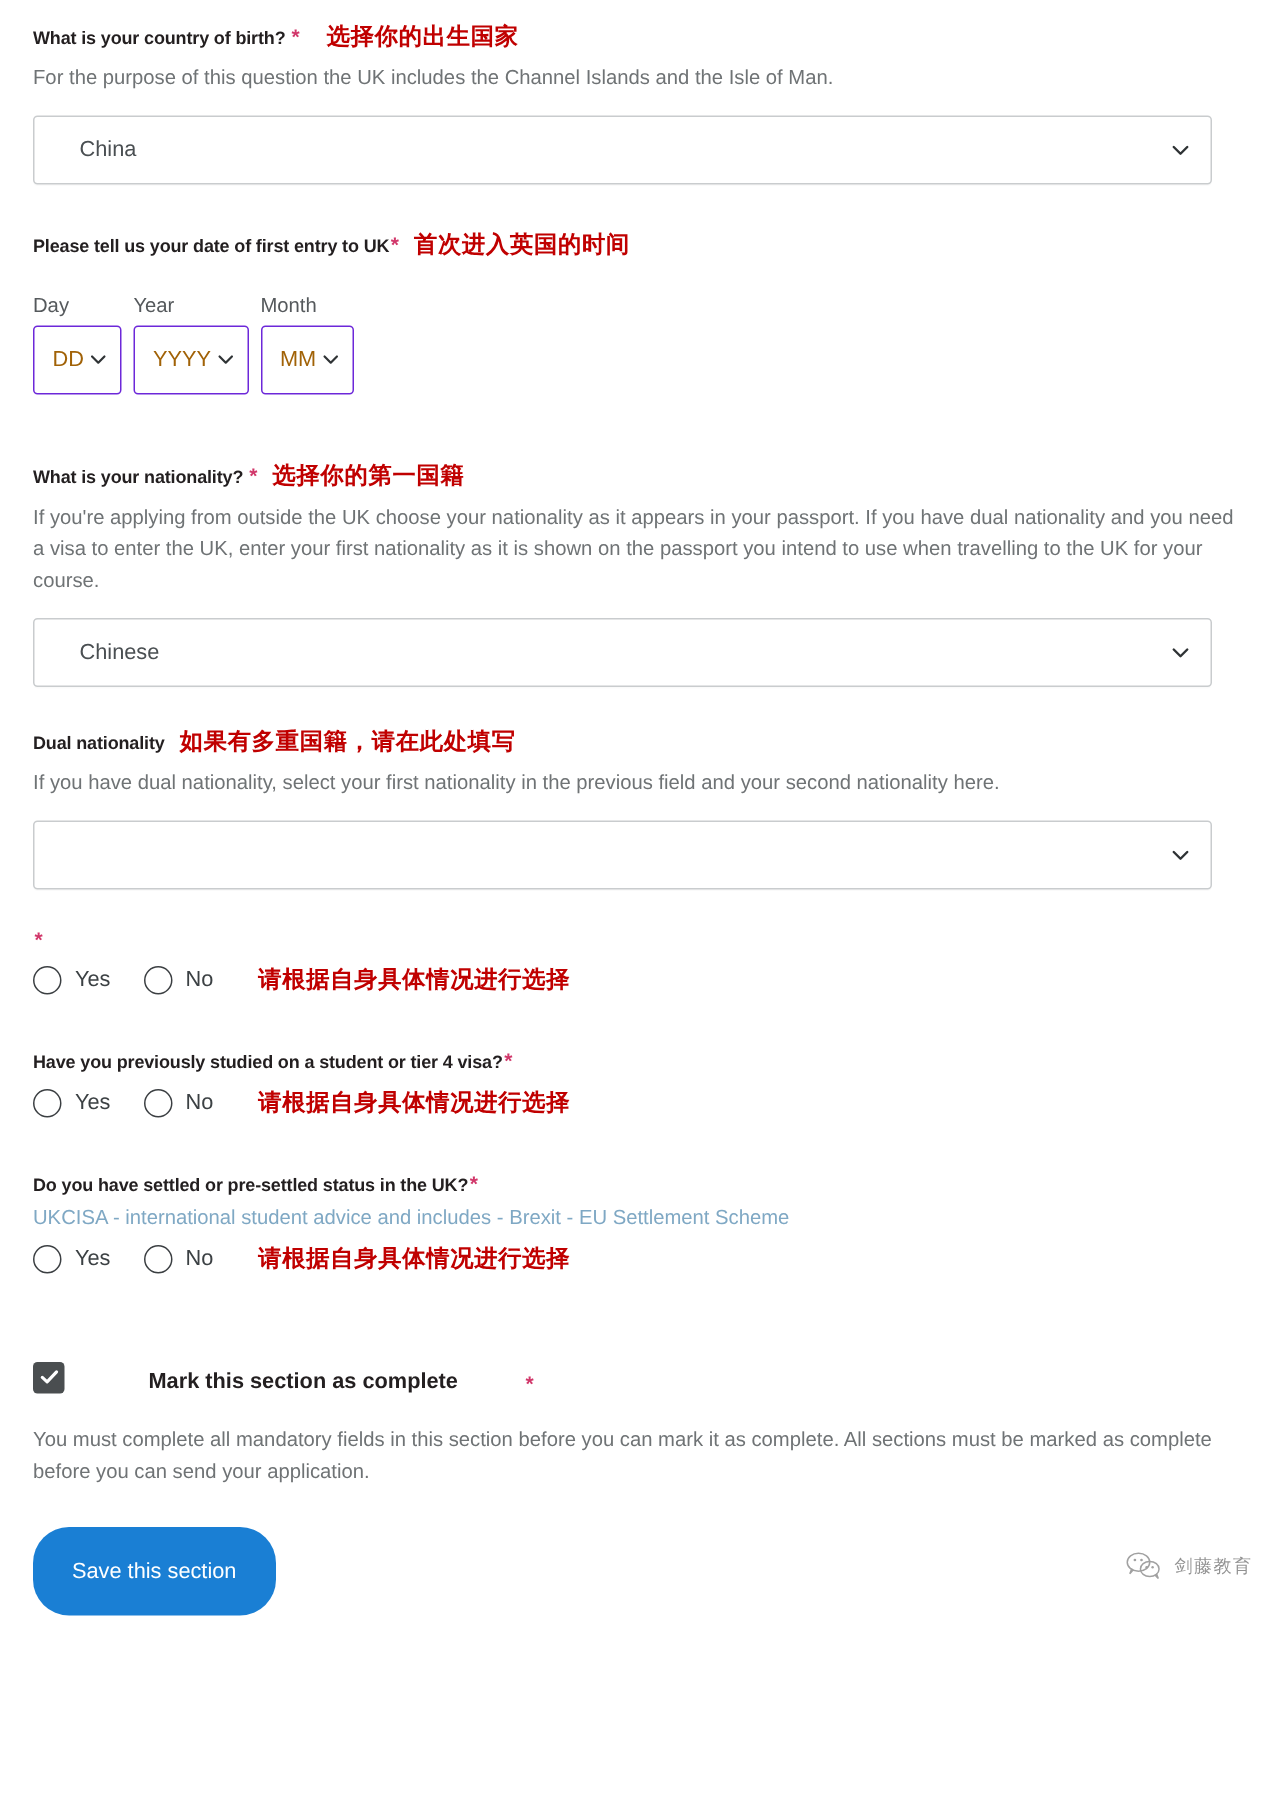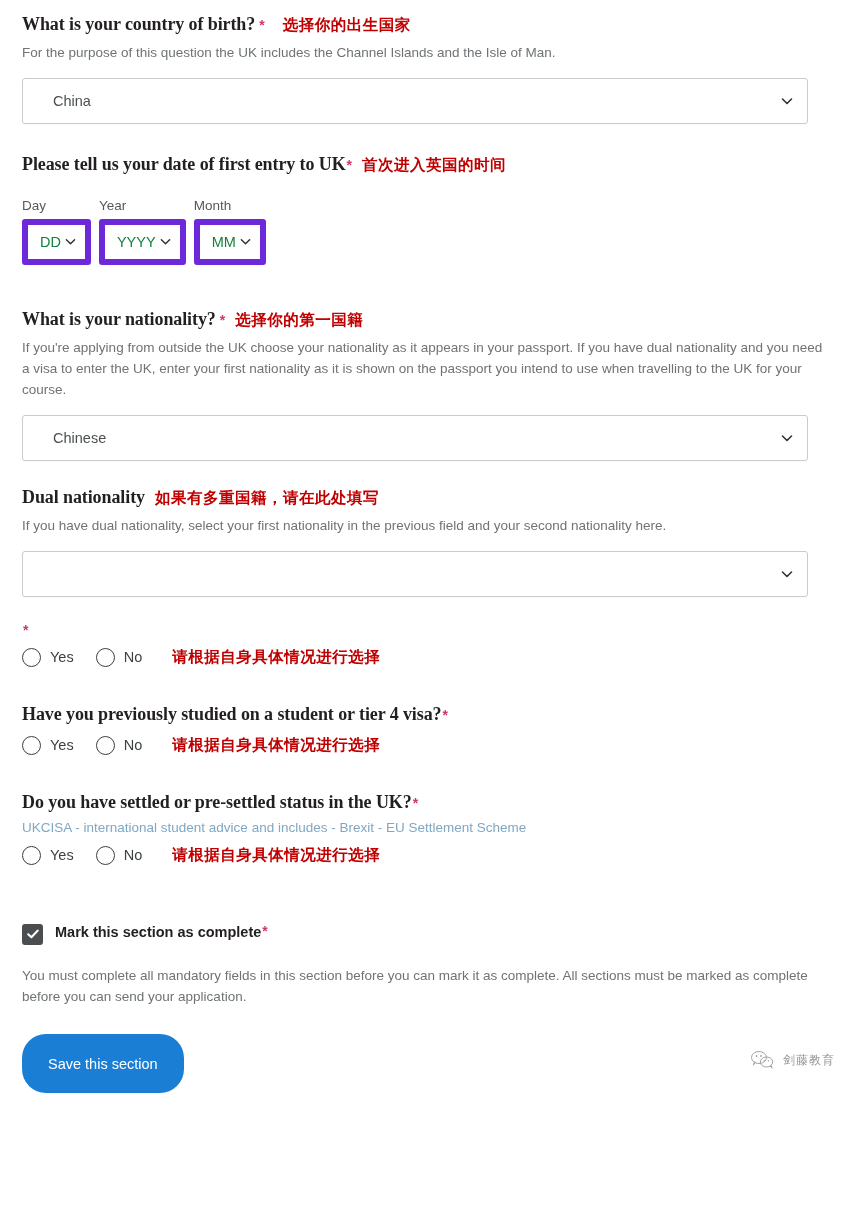--- a/index.html
+++ b/index.html
@@ -20,25 +20,24 @@
   
   .field-block { position: relative; }
 
   .q-head {
     display: flex;
     align-items: baseline;
     flex-wrap: nowrap;
     white-space: nowrap;
   }
   .q-label {
-    font-size: 18px;
+    font-size: 12px;
     font-weight: bold;
     color: #231f20;
     letter-spacing: -0.1px;
-    font-family: Liberation Serif, serif;
   }
   .req-star {
     color: #d1376a;
     font-size: 14px;
     font-weight: bold;
     margin-left: 4px;
     line-height: 1;
   }
   .req-star.tight { margin-left: 1px; }
   .cn-note {
@@ -86,28 +85,28 @@
   
   .date-row { display: flex; gap: 8px; }
   .date-col { display: flex; flex-direction: column; justify-content: center; }
   .date-legend {
     font-size: 13.5px;
     color: #55595c;
     margin-bottom: 6px;
   }
   .date-sel {
     position: relative;
-    border: 6px solid #6d28d9;
+    border: 1px solid #6d28d9;
     border-radius: 3px;
     height: 46px;
     display: flex;
     align-items: center;
     padding: 0 24px 0 12px;
     font-size: 14.5px;
-    color: #15803d;
+    color: #a16207;
     background: #fff;
   }
   .date-sel .chev { right: 8px; }
 
   
   .radio-row {
     display: flex;
     align-items: center;
     margin-top: 10px;
     white-space: nowrap;
@@ -134,21 +133,22 @@
     font-size: 13.5px;
     color: #7fa8c4;
     margin-top: 7px;
     display: block;
     text-decoration: none;
   }
 
   
   .complete-row {
     display: flex;
-    align-items: flex-start;
+    align-items: flex-end;
+    gap: 44px;
   }
   .cbox {
     width: 21px; height: 21px;
     background: #4a4e50;
     border-radius: 3px;
     display: flex;
     align-items: center;
     justify-content: center;
     flex: 0 0 auto;
   }

